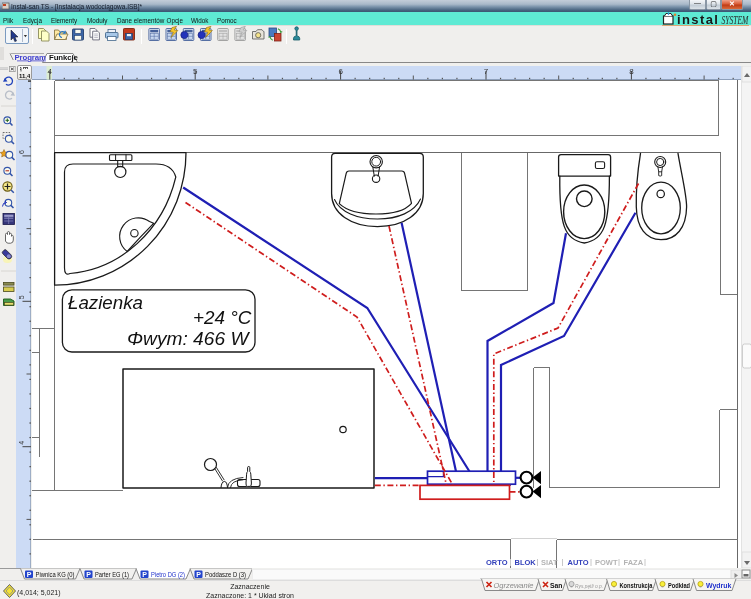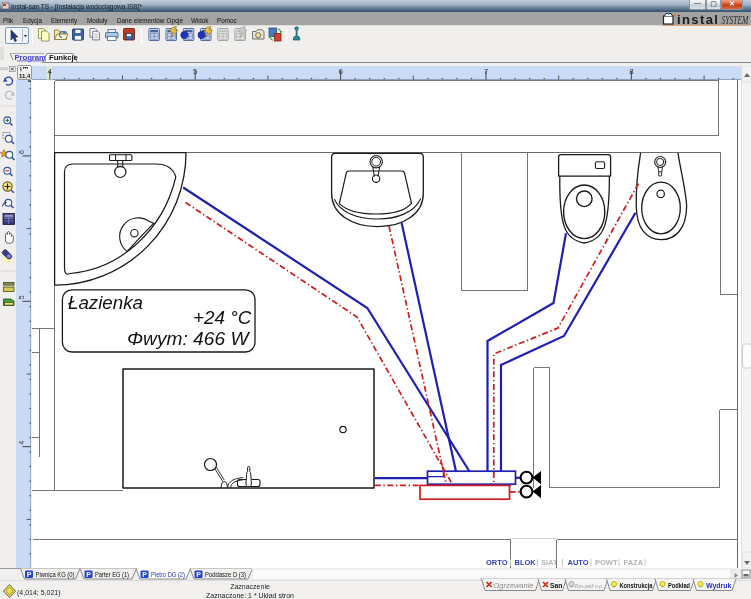--- a/index.html
+++ b/index.html
@@ -10,21 +10,21 @@
 #titlebar { left:0; top:0; width:751px; height:12px;
   background:linear-gradient(#c3cdd9 0%, #a9b9c9 35%, #7e96ad 55%, #47637f 85%, #3a5572 100%); }
 #titletext { left:11px; top:3px; font-size:6.5px; color:#101826; white-space:nowrap; }
 #appicon { left:2px; top:2px; width:8px; height:8px; }
 .winbtn { top:0; height:10px; border:1px solid #8a97a5; border-top:none; }
 #btnmin { left:689px; width:17px; border-radius:0 0 2px 2px; background:linear-gradient(#f5f7f9,#dde3e9 45%,#c2ccd5 55%,#dbe2e8); }
 #btnmax { left:706px; width:15px; border-radius:0 0 2px 2px; background:linear-gradient(#f5f7f9,#dde3e9 45%,#c2ccd5 55%,#dbe2e8); }
 #btncls { left:721px; width:22px; border-radius:0 0 2px 2px; background:linear-gradient(#f0a088,#d95b35 45%,#bf3a14 55%,#d96a3a); }
 .glyph { position:absolute; font-size:7px; color:#222; width:100%; text-align:center; top:0px; }
 
-#menubar { left:0; top:12px; width:751px; height:14px; background:#a3a3a3; border-bottom:1px solid #e0ded9; }
+#menubar { left:0; top:12px; width:751px; height:14px; background:#5eead4; border-bottom:1px solid #e0ded9; }
 .mitem { position:absolute; top:4.5px; font-size:6.3px; color:#111; }
 #logo { position:absolute; right:0px; top:0px; height:15px; }
 
 #toolbar { left:0; top:26px; width:751px; height:21px; background:#f0efed; }
 .tsep { position:absolute; top:3px; width:1px; height:15px; background:#d8d6d2; border-right:1px solid #fff; }
 #selbtn { position:absolute; left:5px; top:1px; width:24px; height:17px; background:#f2f6fa; border:1px solid #7a9ac0; border-radius:2px; }
 
 #tabrow { left:0; top:47px; width:751px; height:17px; background:#f0efed; }
 
 #lefttb { left:0; top:60px; width:17px; height:508px; background:#f0efed; }

